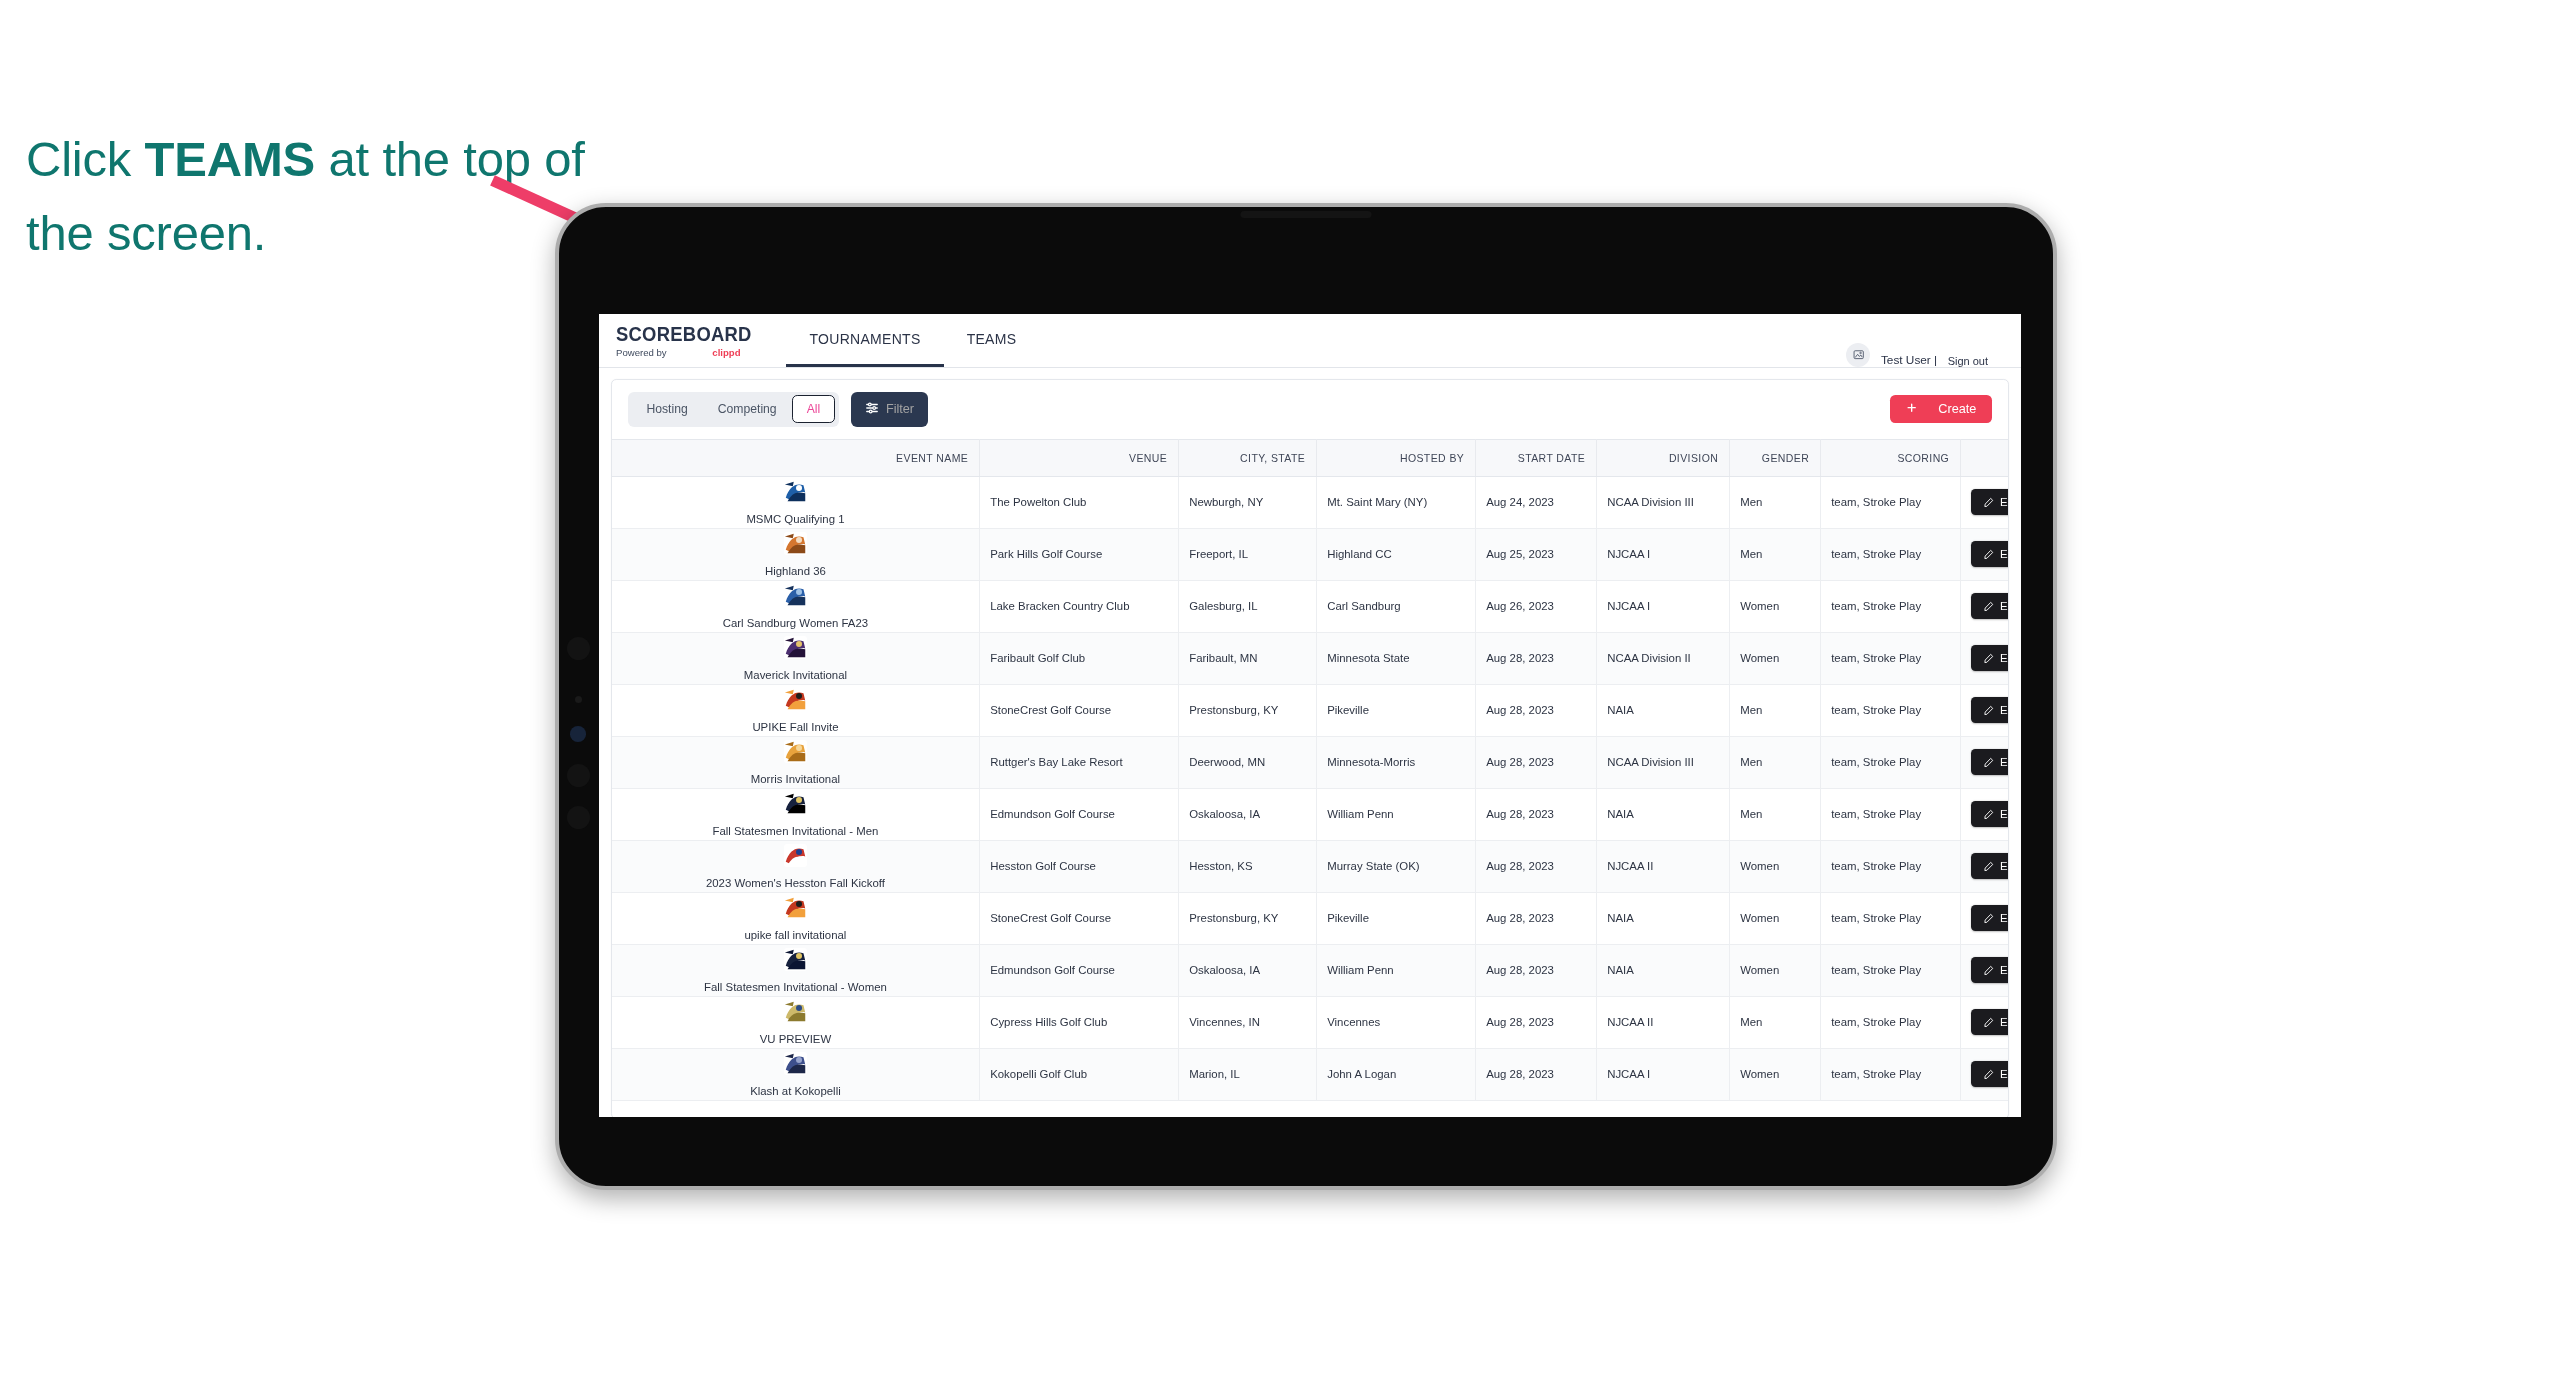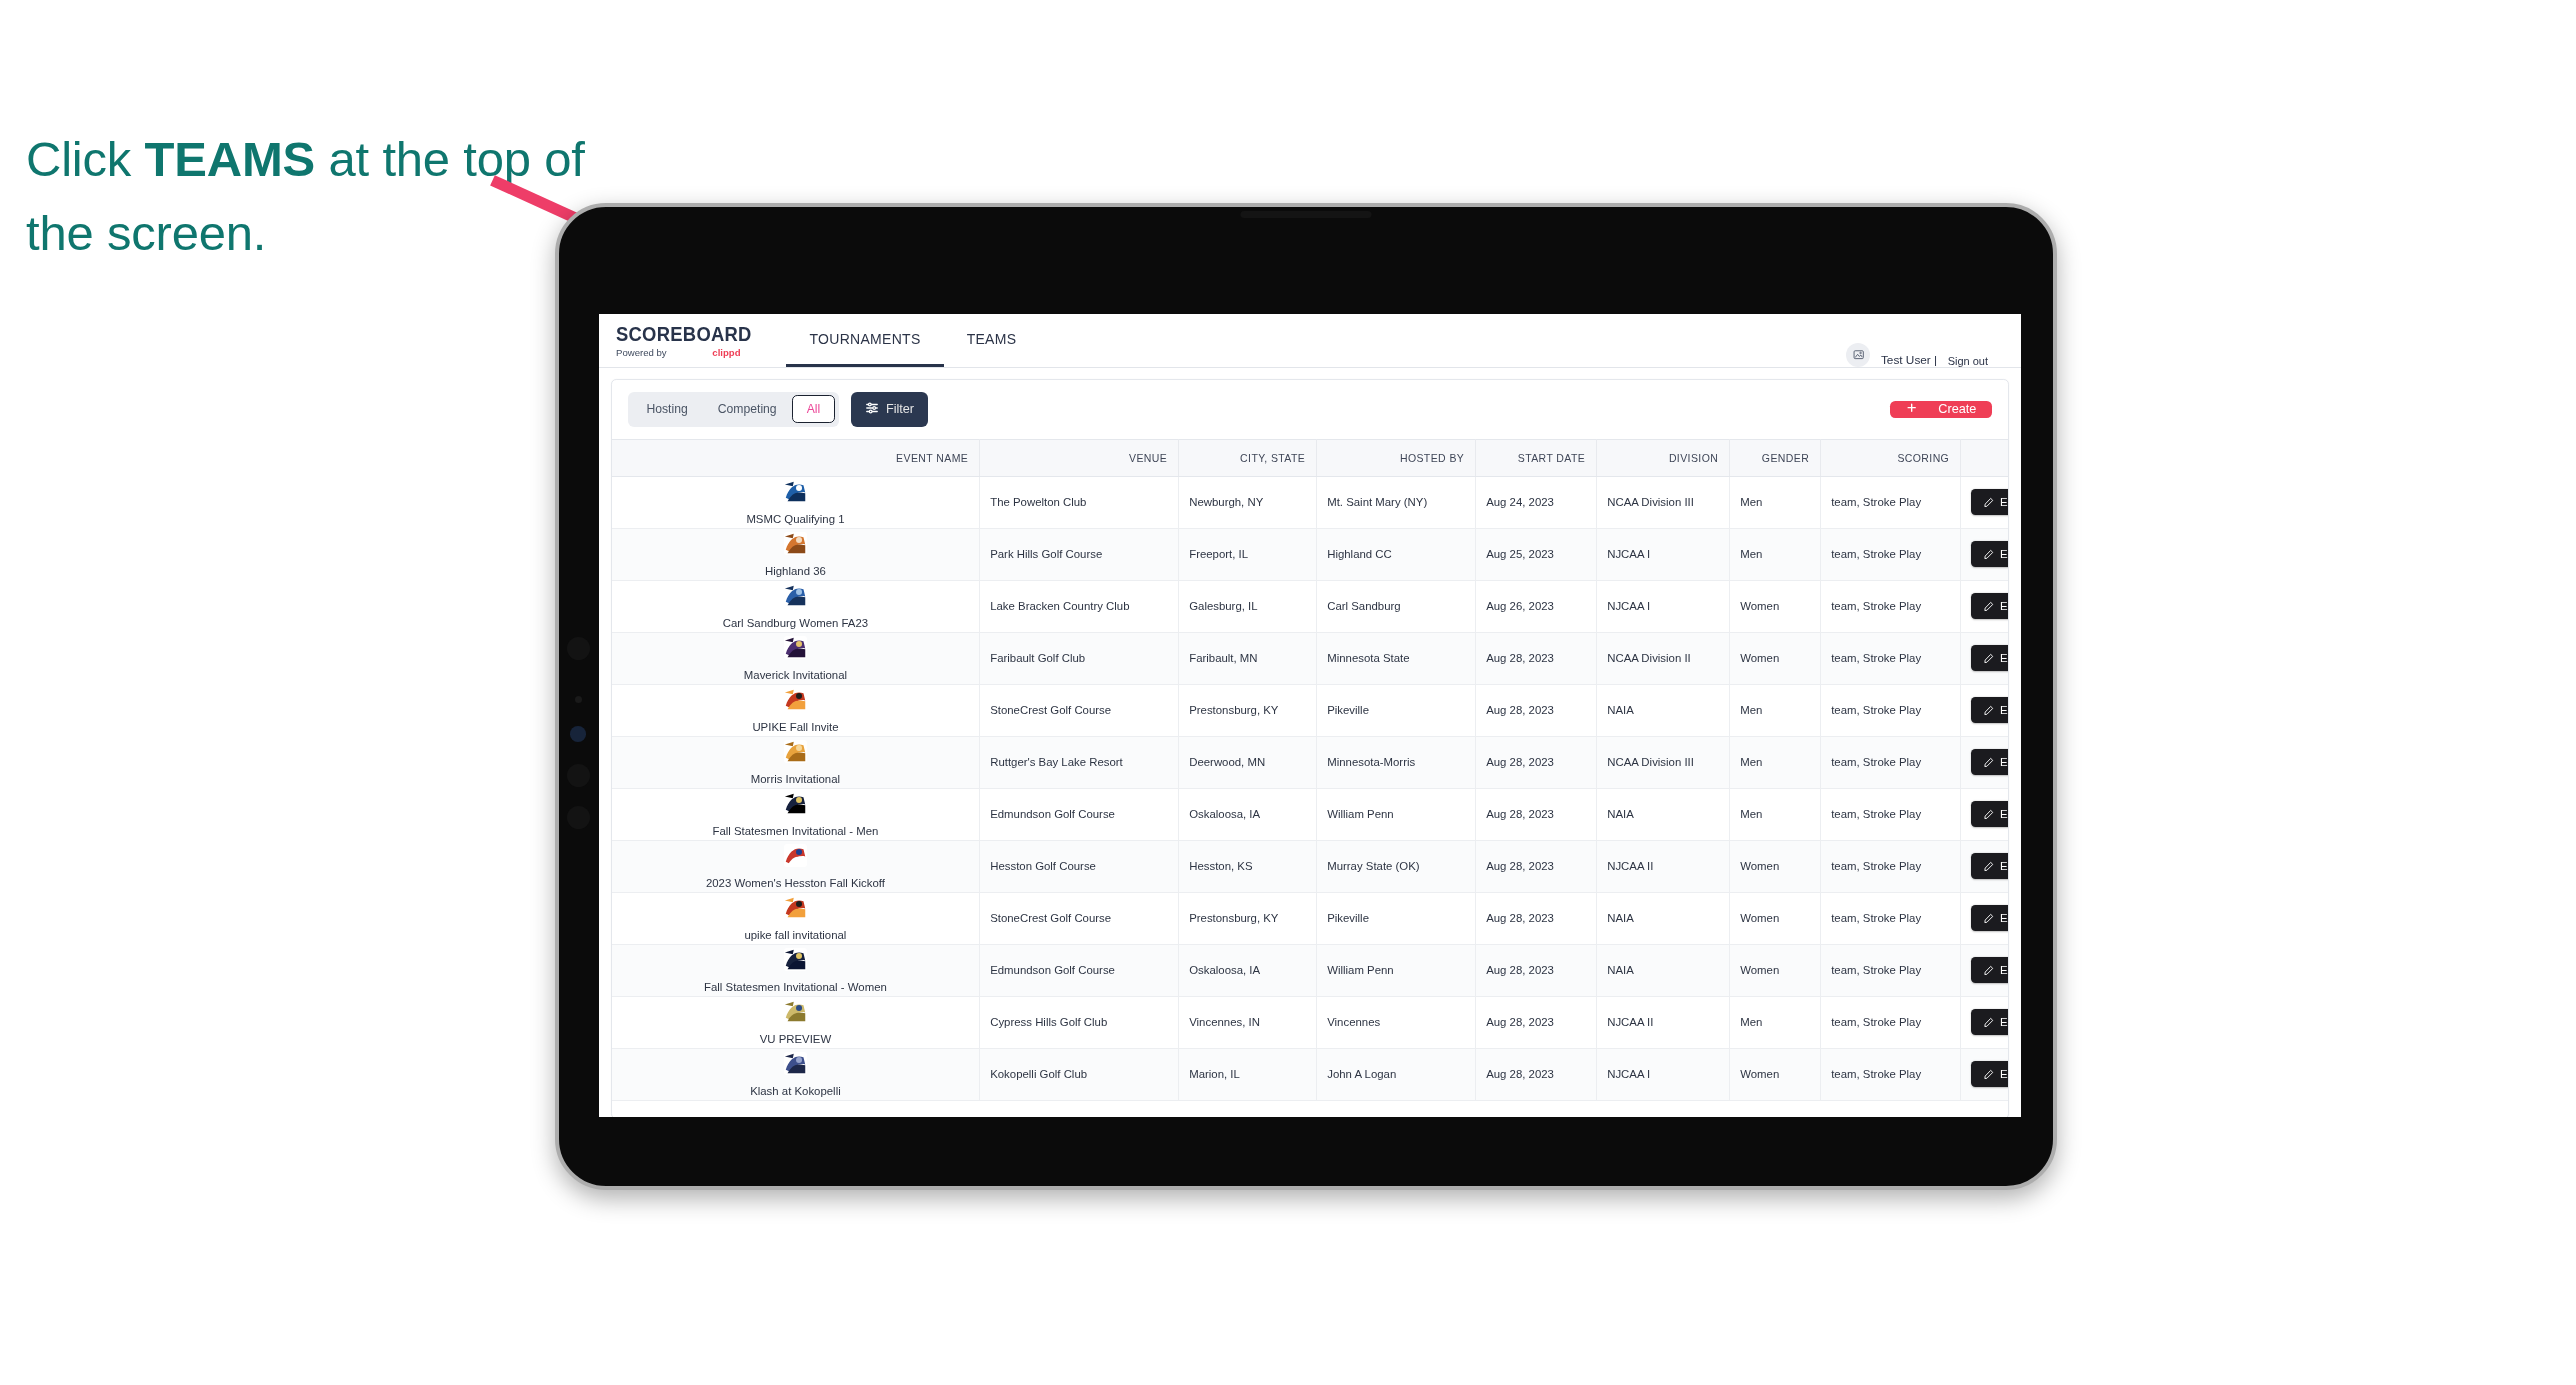--- a/index.html
+++ b/index.html
@@ -143,38 +143,38 @@
     font-size: 12.2px; color: #4b5565;
     border-radius: 5.2px; cursor: pointer;
     background: transparent; border: 1.3px solid transparent;
   }
   .seg-btn.selected {
     background: #fff; color: #ec4899;
     border-color: #1b2230;
   }
   #filter-btn {
     display: flex; align-items: center; gap: 7px;
-    background: #2b3850; color: #e5e5e5;
+    background: #2b3850; color: #a3a3a3;
     height: 35px; padding: 0 14px;
     border-radius: 6.1px; font-size: 12.7px;
     cursor: pointer; border: none;
   }
   #search-wrap { margin-left: auto; display: flex; align-items: center; gap: 12.2px; }
   #search-input {
     width: 753px; height: 35px;
     border: 0.9px solid #d5d9e0; border-radius: 4.4px;
     padding: 0 12.2px; font-size: 12.2px; color: #1b2230;
     font-family: "Liberation Sans", sans-serif;
     background: #fff; outline: none;
   }
   #search-input::placeholder { color: #a6acb8; }
   #create-btn {
     display: flex; align-items: center; gap: 21px;
     background: #ef3e56; color: #fff;
-    height: 17px; padding: 0 15.7px;
+    height: 28px; padding: 0 15.7px;
     border-radius: 5.2px; font-size: 12.7px;
     border: none; cursor: pointer; white-space: nowrap;
   }
 
   
   #table-scroll { overflow: hidden; }
   table { border-collapse: collapse; width: 100%; table-layout: fixed; }
   thead th {
     background: #f7f8fa;
     border-top: 0.9px solid #e4e7ec;

